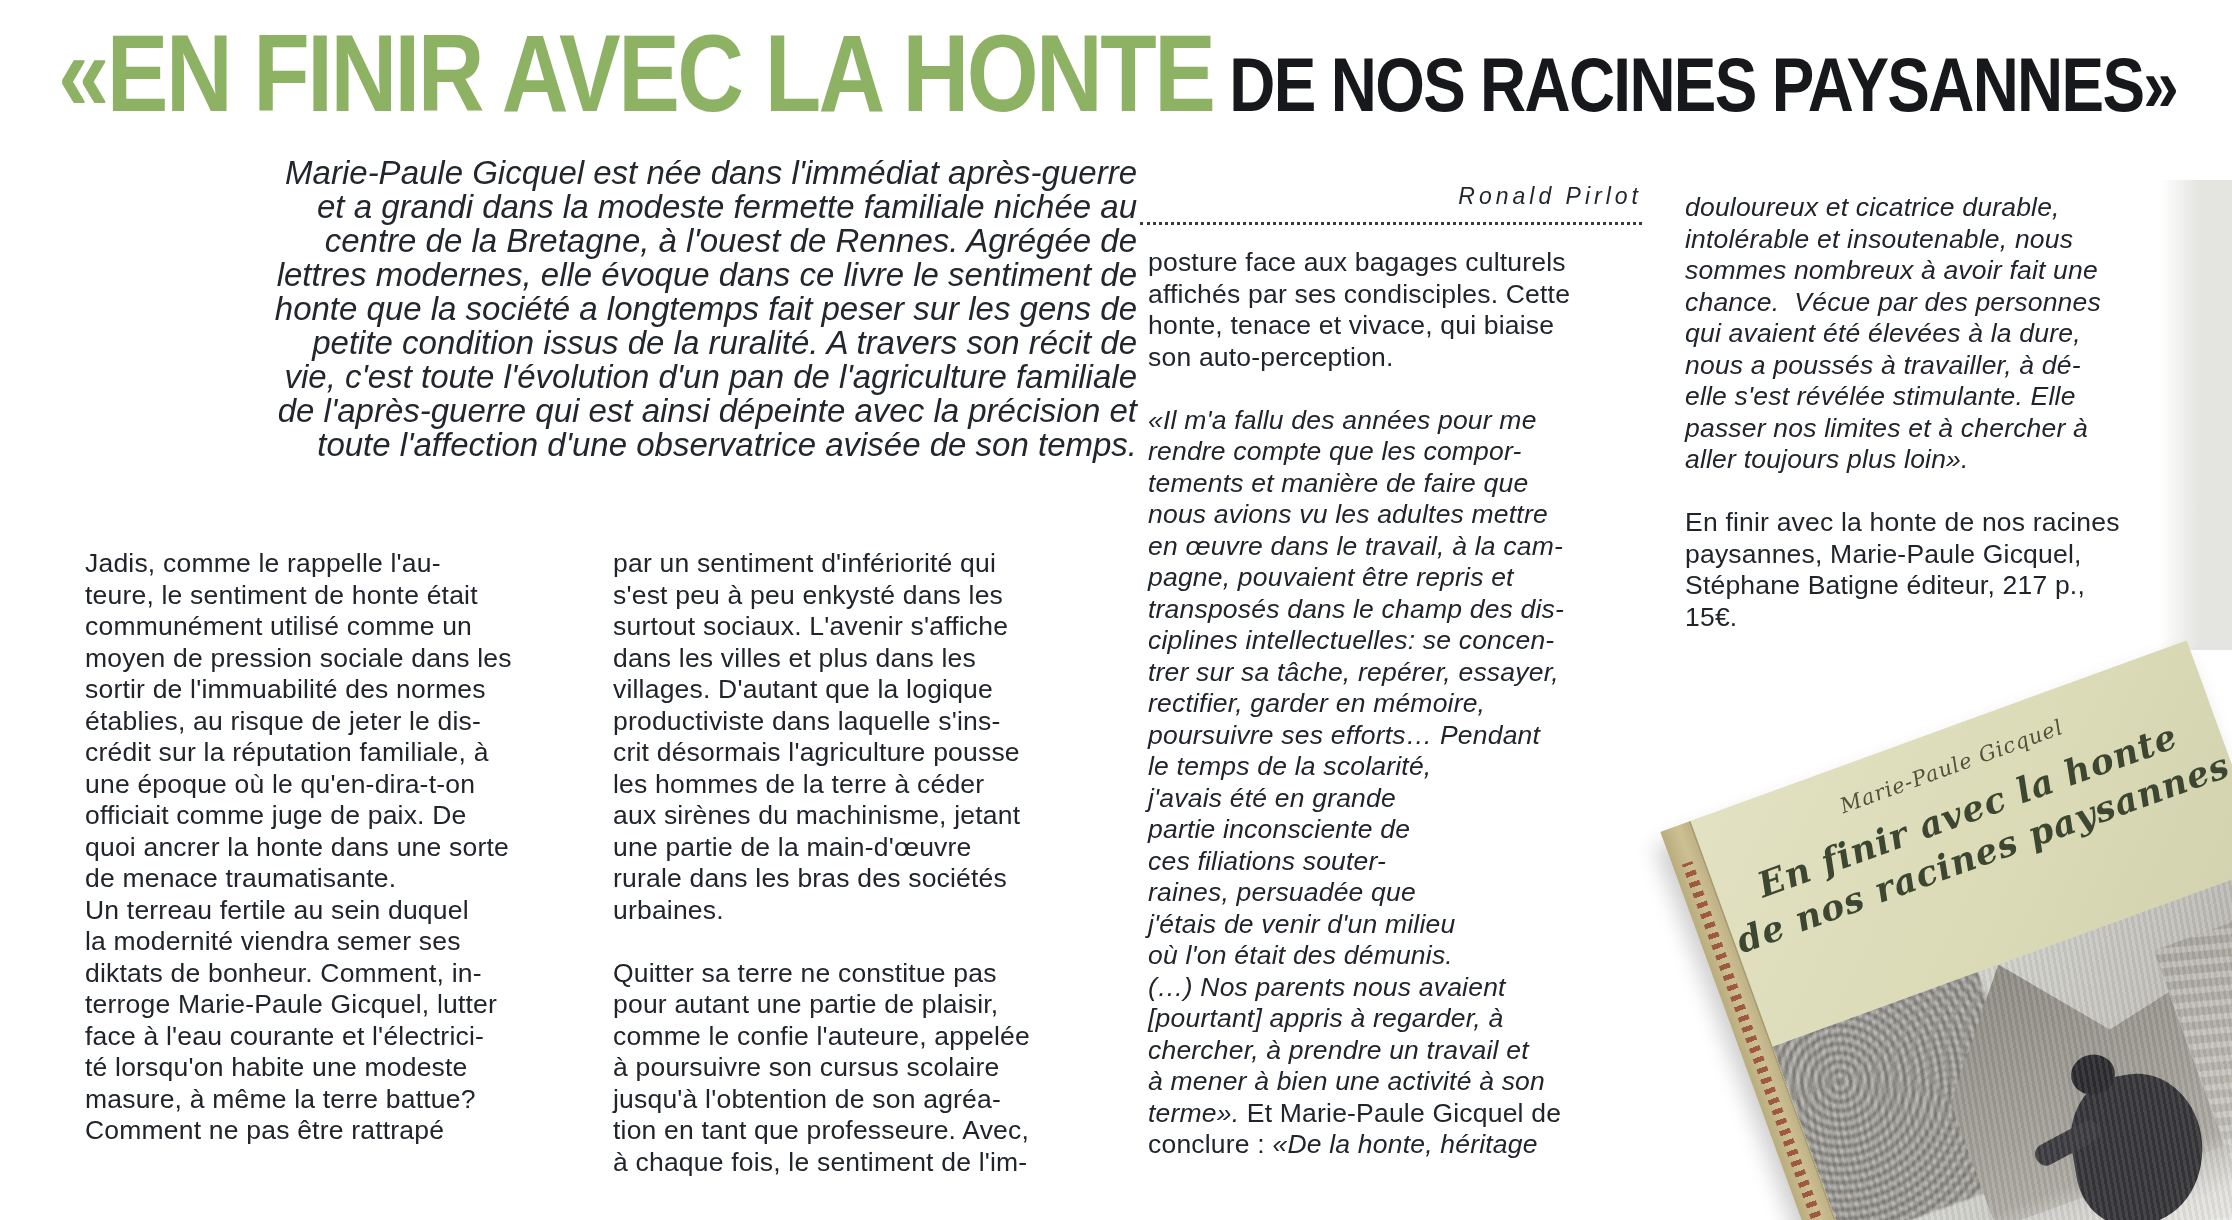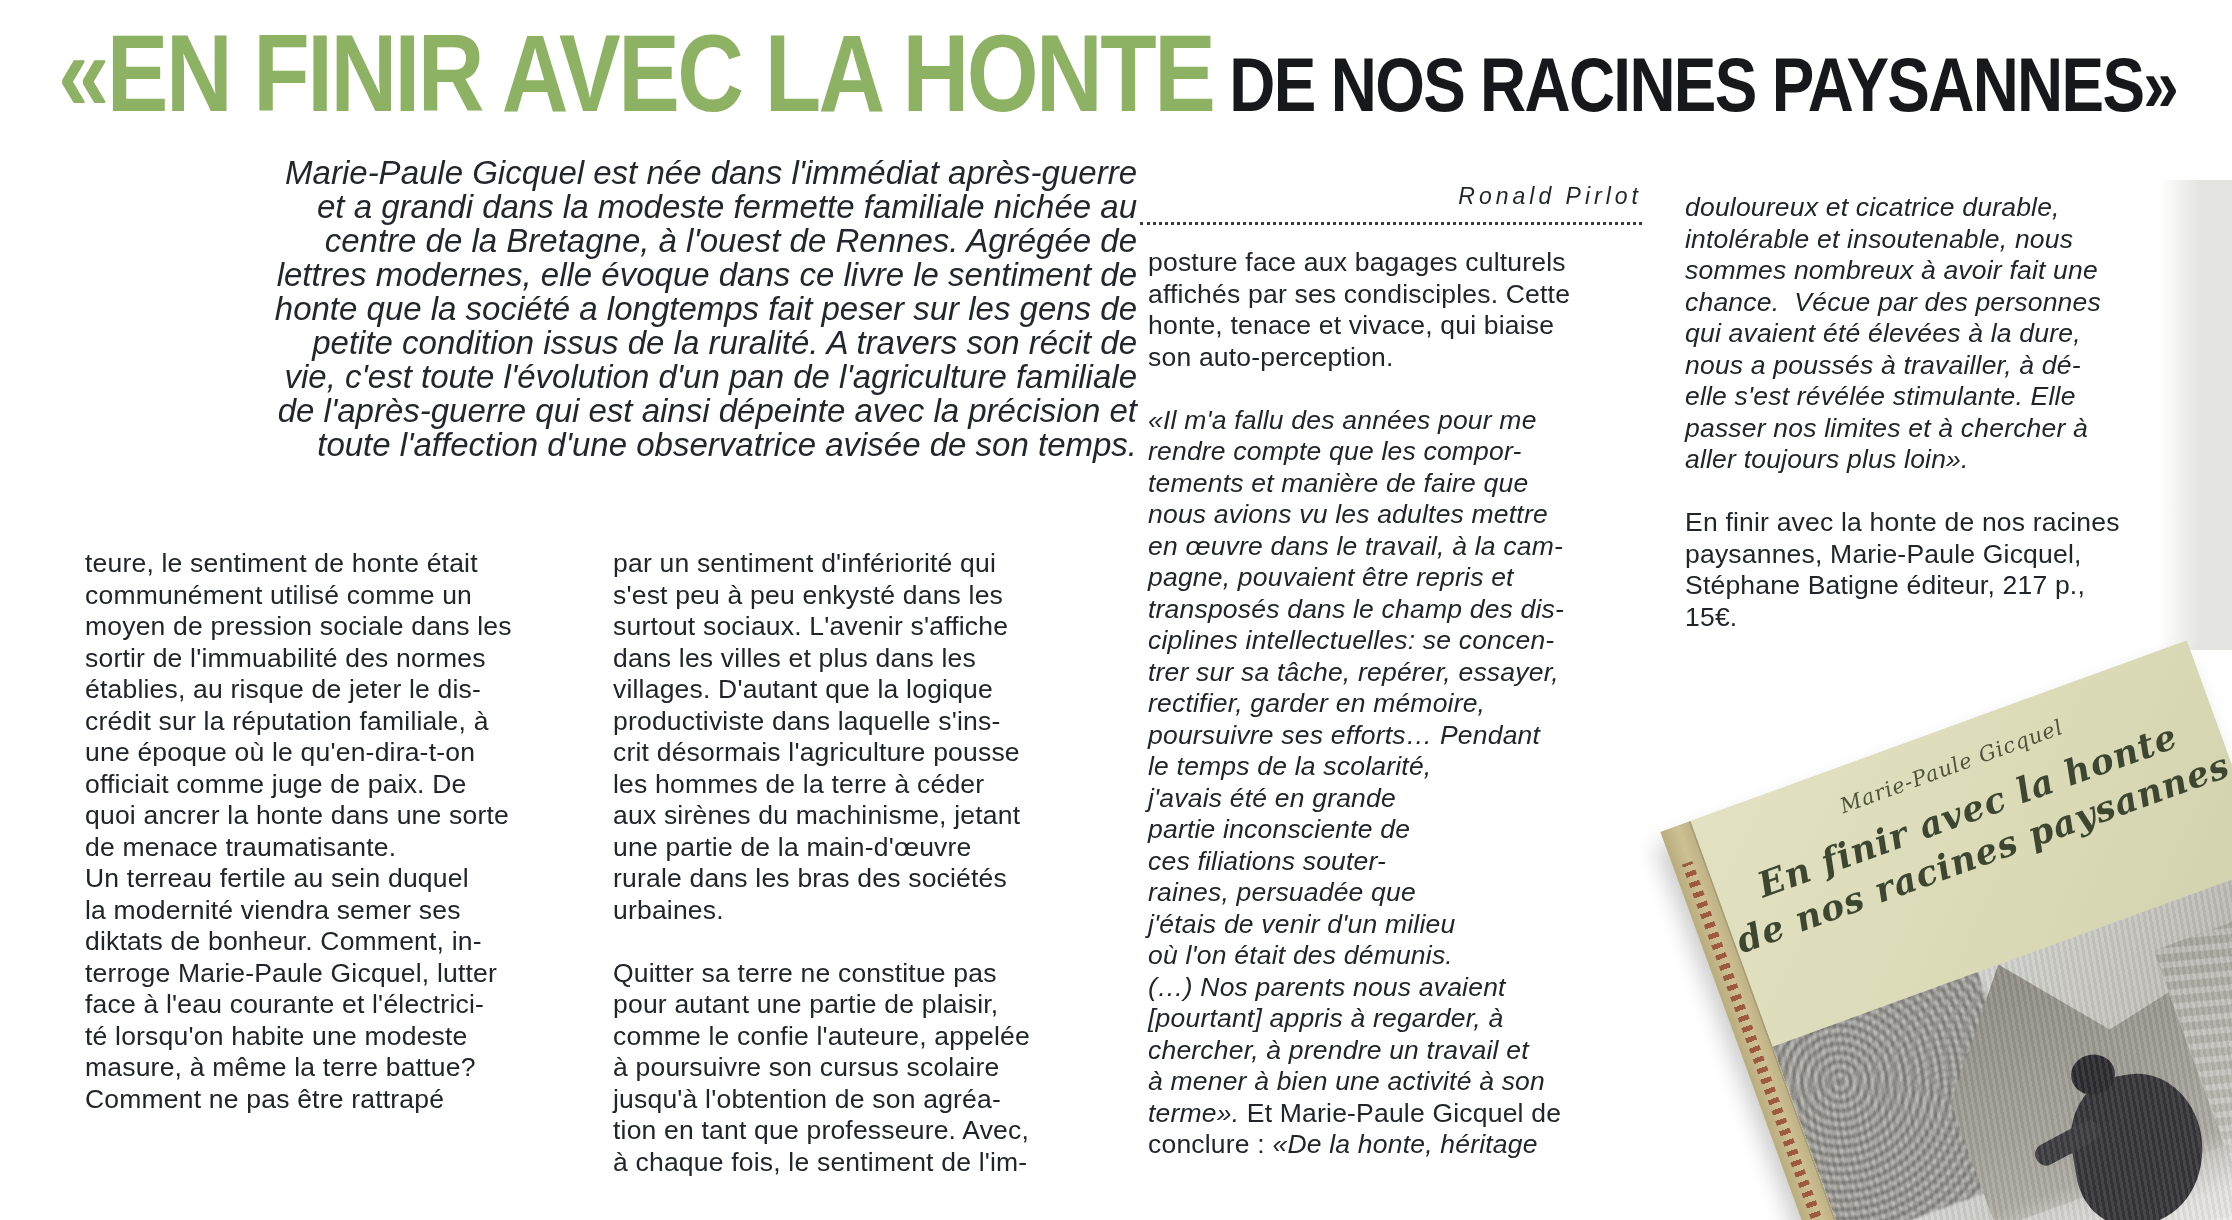--- a/index.html
+++ b/index.html
@@ -147,20 +147,21 @@
 vie, c'est toute l'évolution d'un pan de l'agriculture familiale
 de l'après-guerre qui est ainsi dépeinte avec la précision et
 toute l'affection d'une observatrice avisée de son temps.</div>
 
   <div class="byline-block">
     <span class="byline-name">Ronald Pirlot</span>
   </div>
 
   <div class="col" id="col-1">
       <div class="para roman">
+        <div class="line">Jadis, comme le rappelle l'au-</div>
         <div class="line">teure, le sentiment de honte était</div>
         <div class="line">communément utilisé comme un</div>
         <div class="line">moyen de pression sociale dans les</div>
         <div class="line">sortir de l'immuabilité des normes</div>
         <div class="line">établies, au risque de jeter le dis-</div>
         <div class="line">crédit sur la réputation familiale, à</div>
         <div class="line">une époque où le qu'en-dira-t-on</div>
         <div class="line">officiait comme juge de paix. De</div>
         <div class="line">quoi ancrer la honte dans une sorte</div>
         <div class="line">de menace traumatisante.</div>

